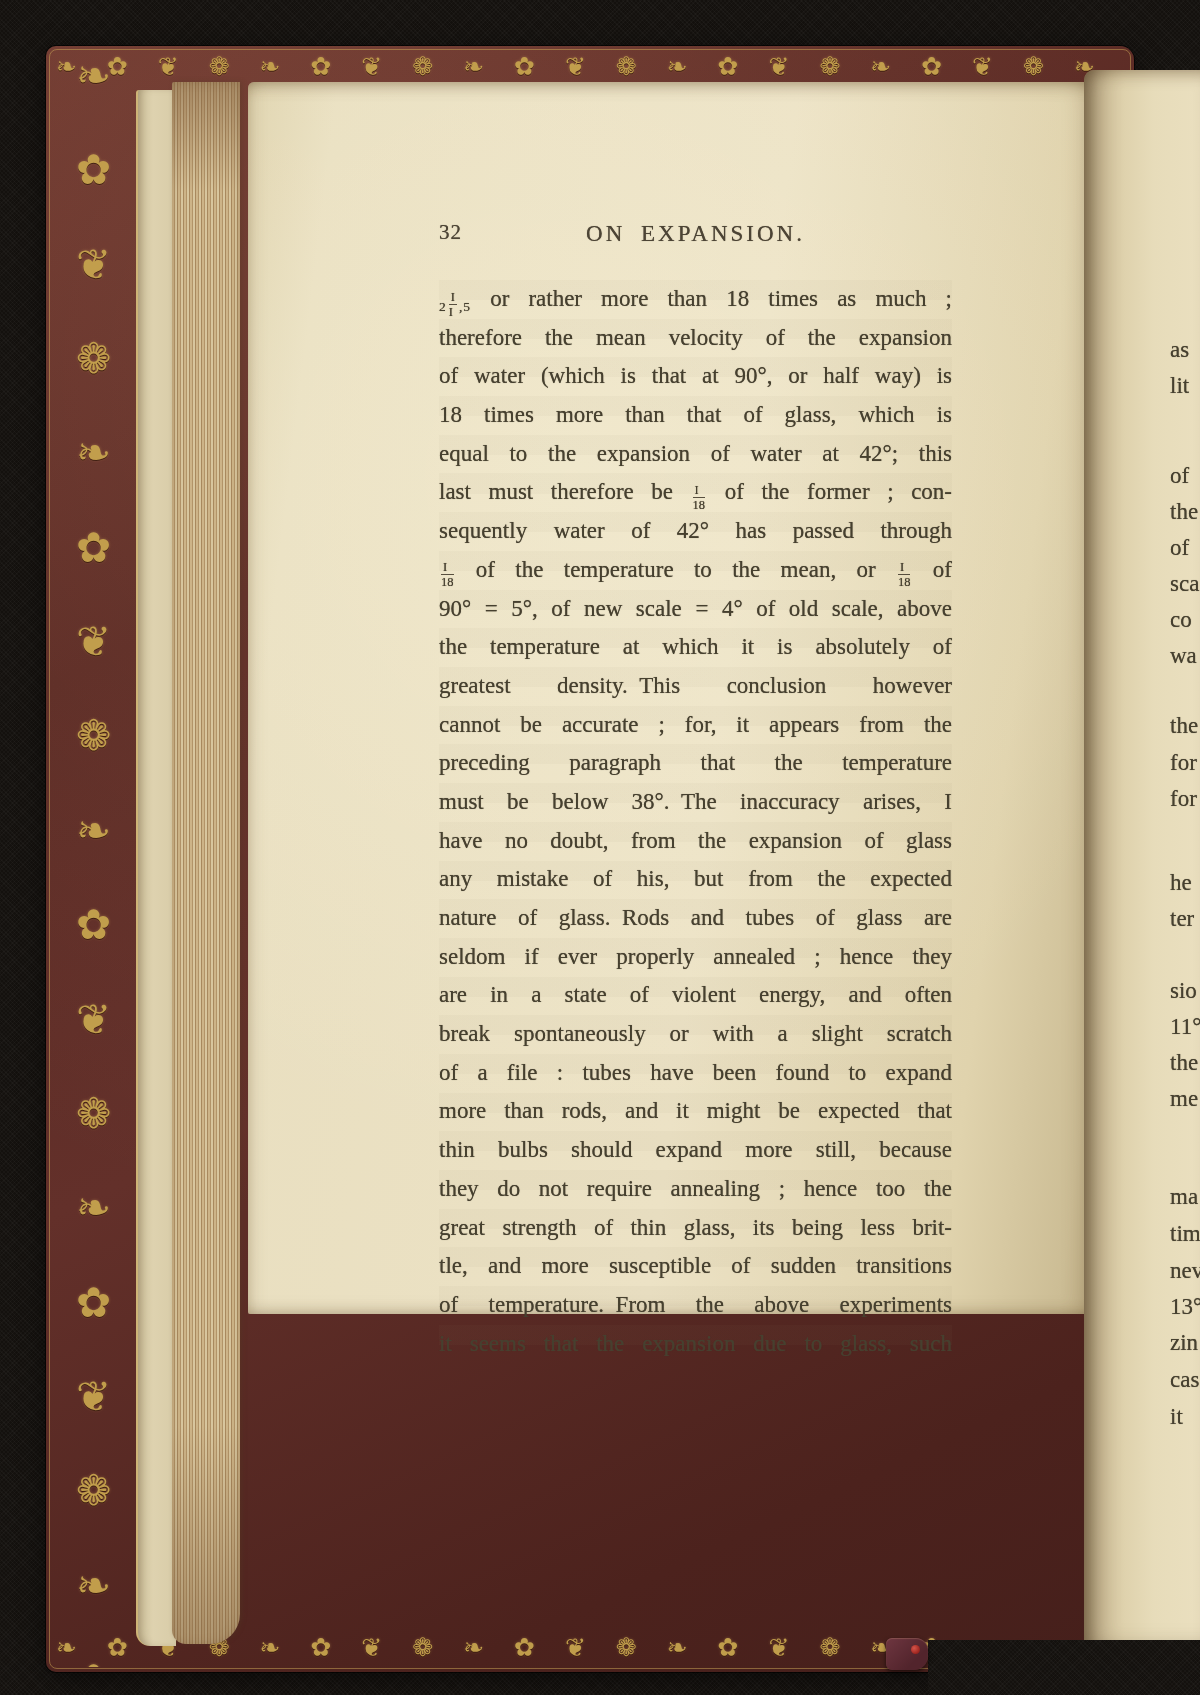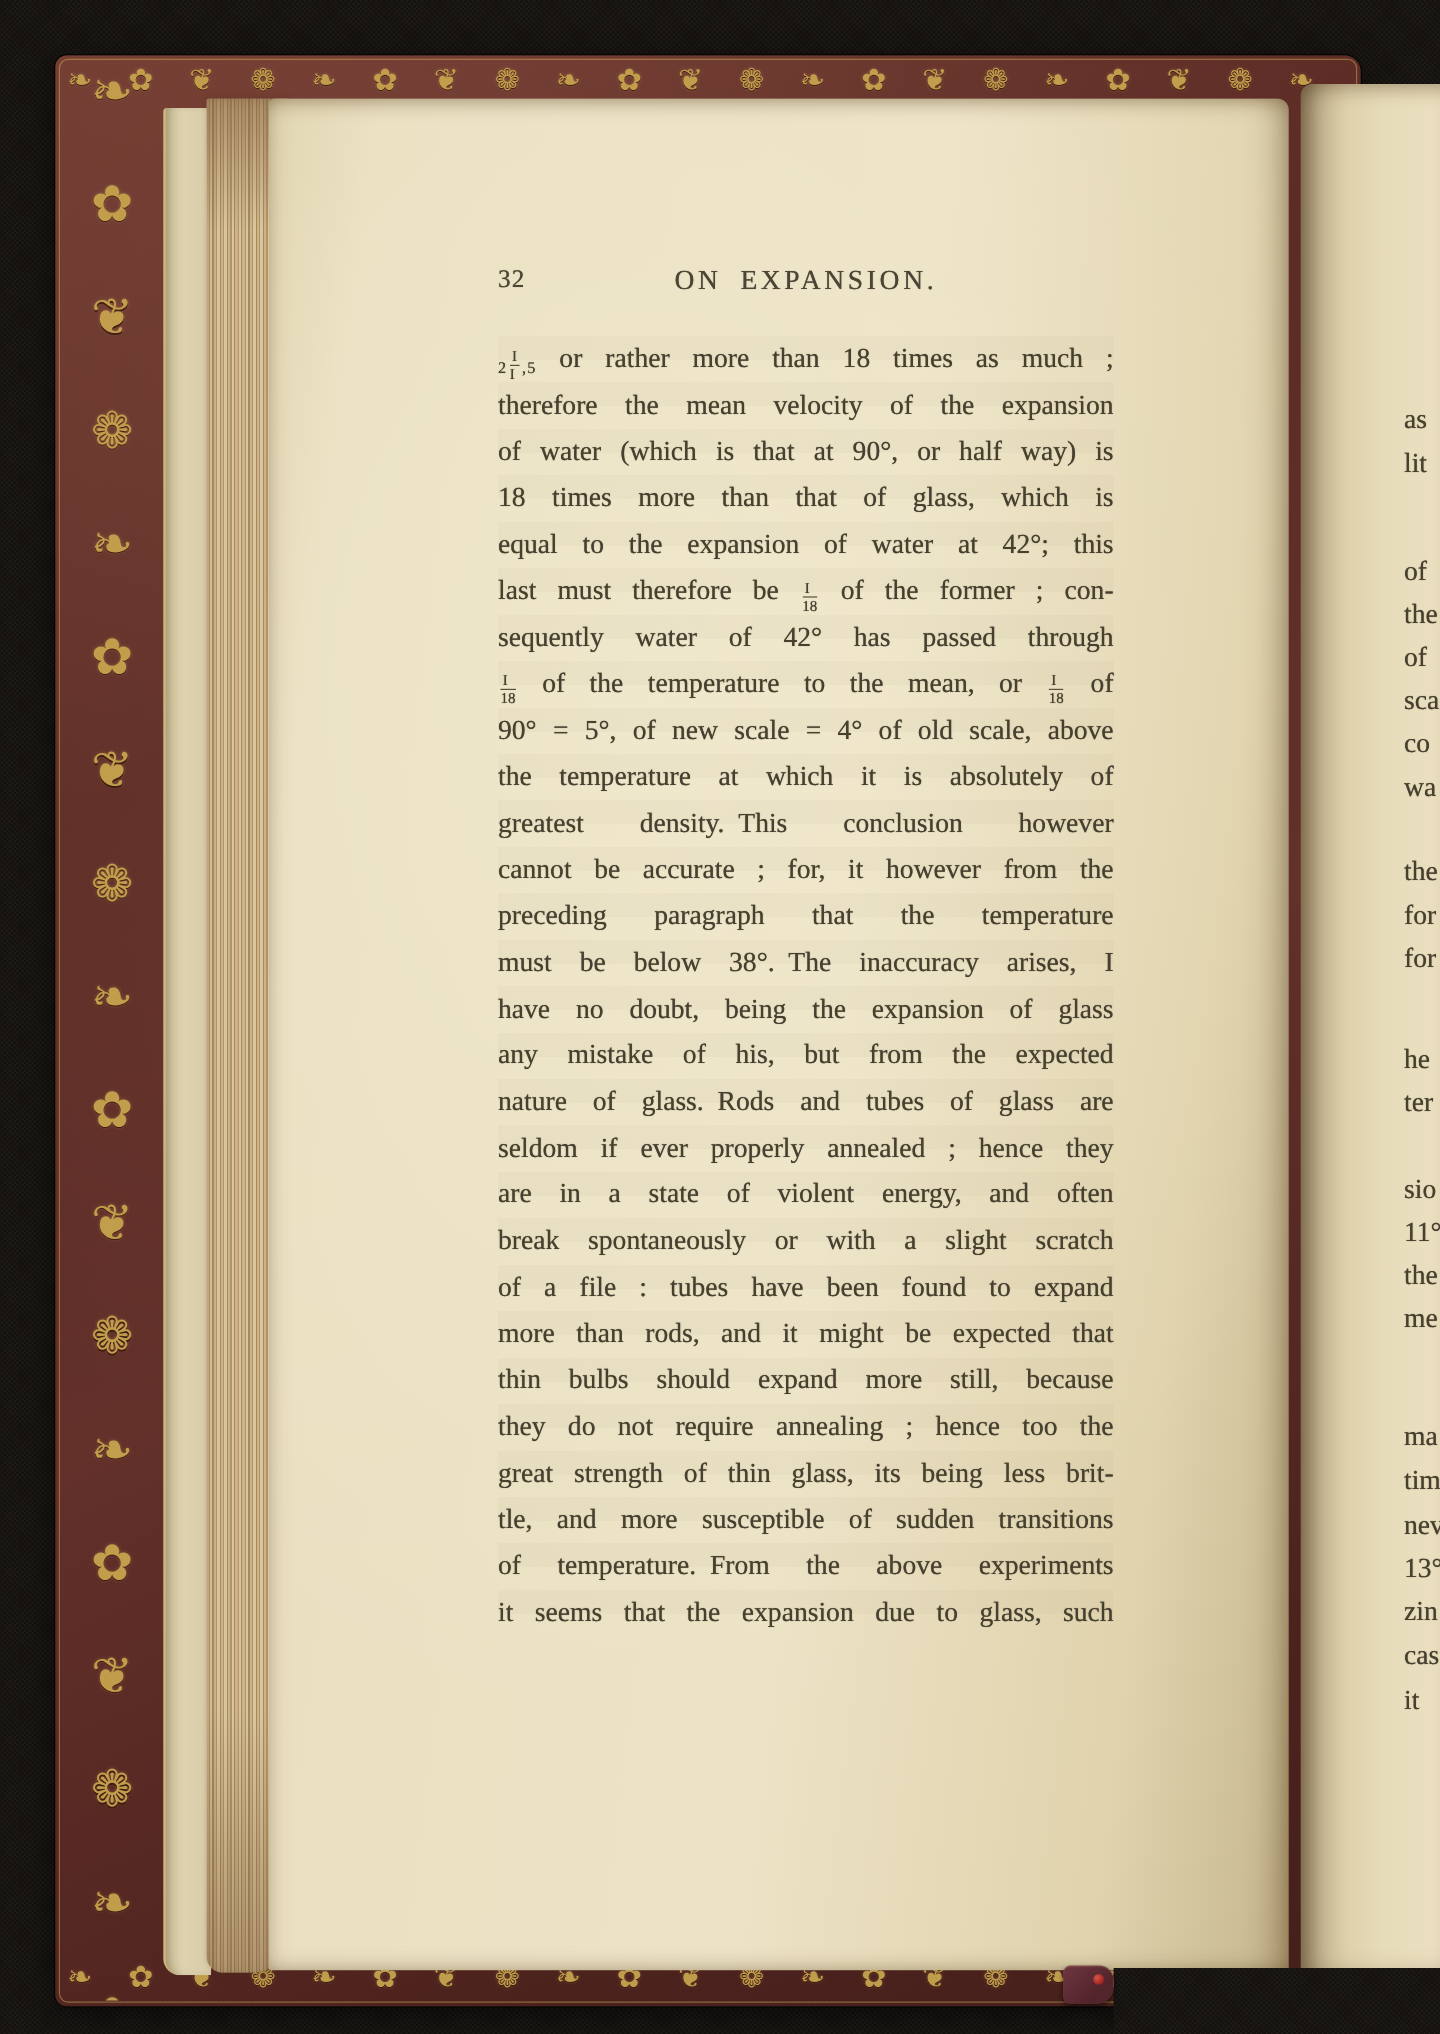--- a/index.html
+++ b/index.html
@@ -49,21 +49,21 @@
   .fore-edge{
     position:absolute;left:172px;top:82px;width:68px;height:1562px;
     background:
       linear-gradient(180deg, rgba(125,90,58,.5) 0%, rgba(125,90,58,0) 7% 86%, rgba(115,82,50,.38) 99%),
       repeating-linear-gradient(90deg,#cdb488 0 2px,#b29468 2px 3px,#d8c69e 3px 5px,#a8895e 5px 6px);
     border-radius:2px 0 30px 14px;
     box-shadow:inset 0 0 10px rgba(120,90,55,.35), 2px 0 5px rgba(80,58,35,.35);
   }
   
   .page-left{
-    position:absolute;left:224px;top:82px;width:850px;height:1560px;
+    position:absolute;left:248px;top:82px;width:850px;height:1232px;
     background:
       radial-gradient(120% 90% at 38% 32%, rgba(255,250,228,.28), transparent 62%),
       linear-gradient(97deg,#dfd3ae 0%,#e9dfc0 9%,#ece2c5 55%,#e0d3ad 84%,#ccbd95 96%,#bfae85 100%);
     border-radius:6px 10px 2px 2px;
     box-shadow:
       inset 0 12px 16px -11px rgba(110,85,50,.5),
       inset -18px 0 28px -14px rgba(95,70,40,.6),
       inset 12px 0 18px -12px rgba(120,95,60,.35),
       inset 0 -10px 14px -10px rgba(110,85,50,.35);
   }
@@ -143,24 +143,24 @@
         <div class="line">therefore the mean velocity of the expansion</div>
         <div class="line">of water (which is that at 90°, or half way) is</div>
         <div class="line">18 times more than that of glass, which is</div>
         <div class="line">equal to the expansion of water at 42°; this</div>
         <div class="line">last must therefore be <span class="frac"><span class="num">I</span><span class="den">18</span></span> of the former ; con-</div>
         <div class="line">sequently water of 42° has passed through</div>
         <div class="line"><span class="frac"><span class="num">I</span><span class="den">18</span></span> of the temperature to the mean, or <span class="frac"><span class="num">I</span><span class="den">18</span></span> of</div>
         <div class="line">90° = 5°, of new scale = 4° of old scale, above</div>
         <div class="line">the temperature at which it is absolutely of</div>
         <div class="line">greatest density. This conclusion however</div>
-        <div class="line">cannot be accurate ; for, it however from the</div>
+        <div class="line">cannot be accurate ; for, it appears from the</div>
         <div class="line">preceding paragraph that the temperature</div>
         <div class="line">must be below 38°. The inaccuracy arises, I</div>
-        <div class="line">have no doubt, being the expansion of glass</div>
+        <div class="line">have no doubt, from the expansion of glass</div>
         <div class="line">any mistake of his, but from the expected</div>
         <div class="line">nature of glass. Rods and tubes of glass are</div>
         <div class="line">seldom if ever properly annealed ; hence they</div>
         <div class="line">are in a state of violent energy, and often</div>
         <div class="line">break spontaneously or with a slight scratch</div>
         <div class="line">of a file : tubes have been found to expand</div>
         <div class="line">more than rods, and it might be expected that</div>
         <div class="line">thin bulbs should expand more still, because</div>
         <div class="line">they do not require annealing ; hence too the</div>
         <div class="line">great strength of thin glass, its being less brit-</div>

